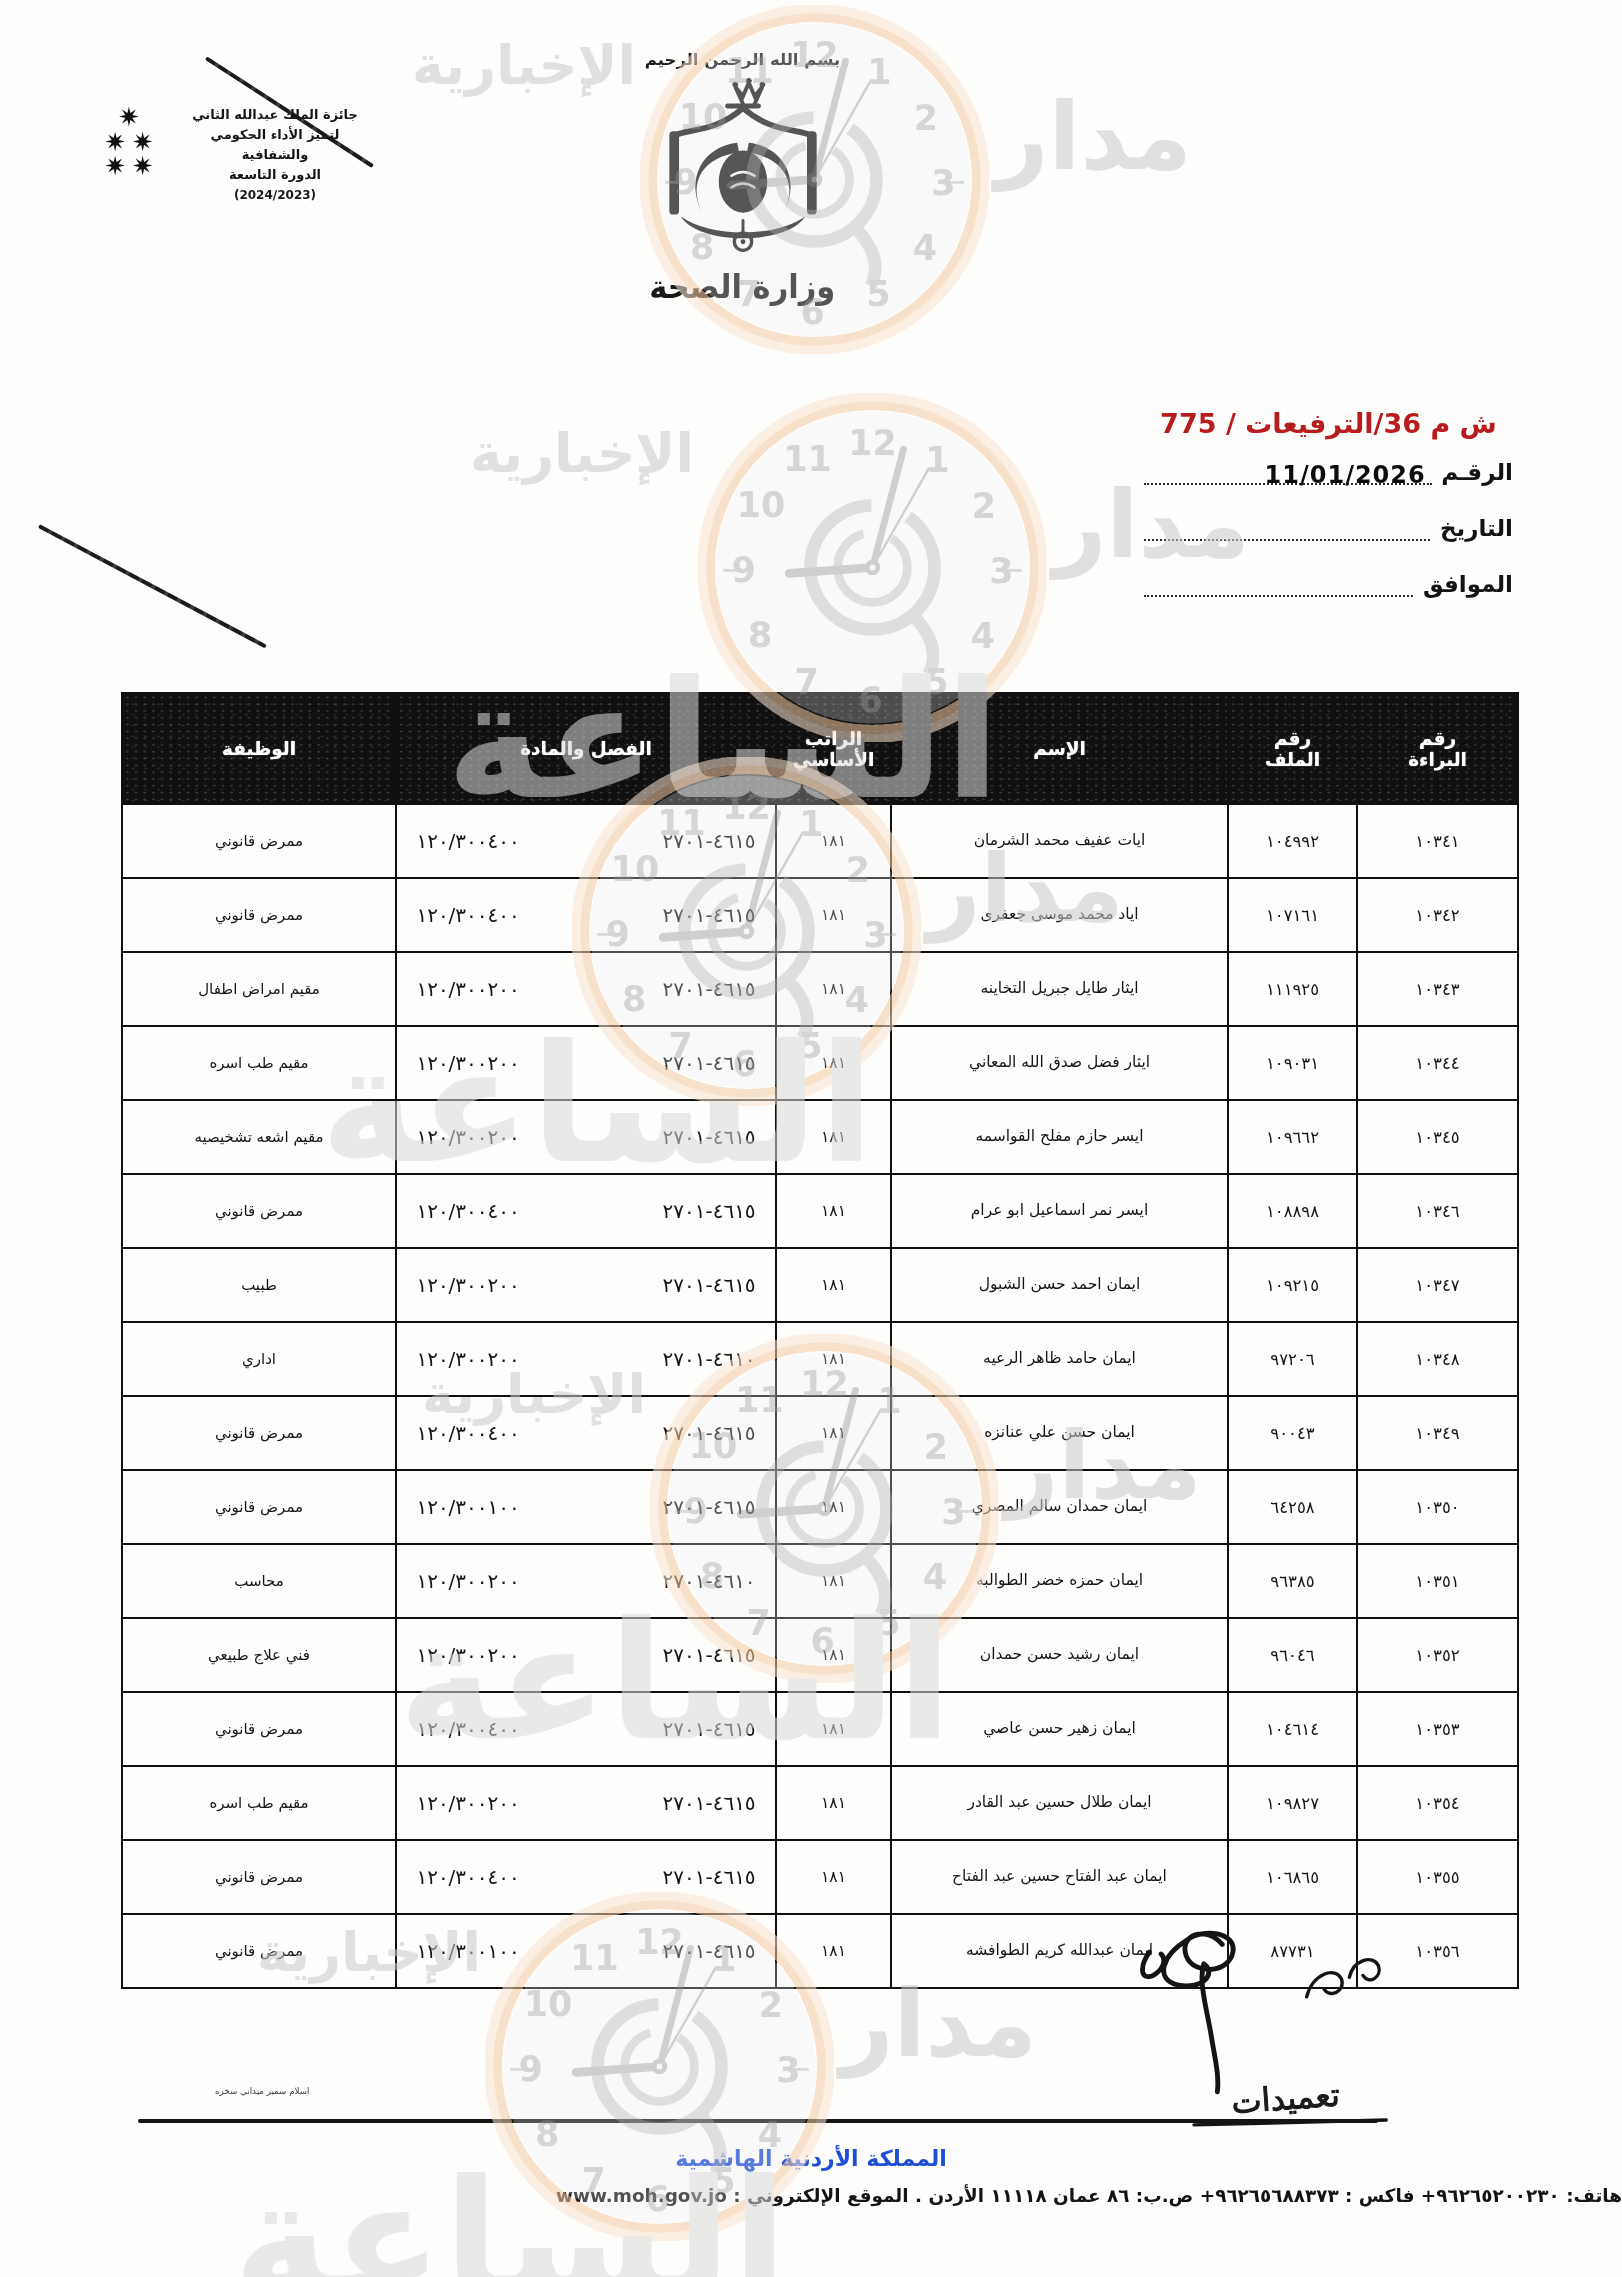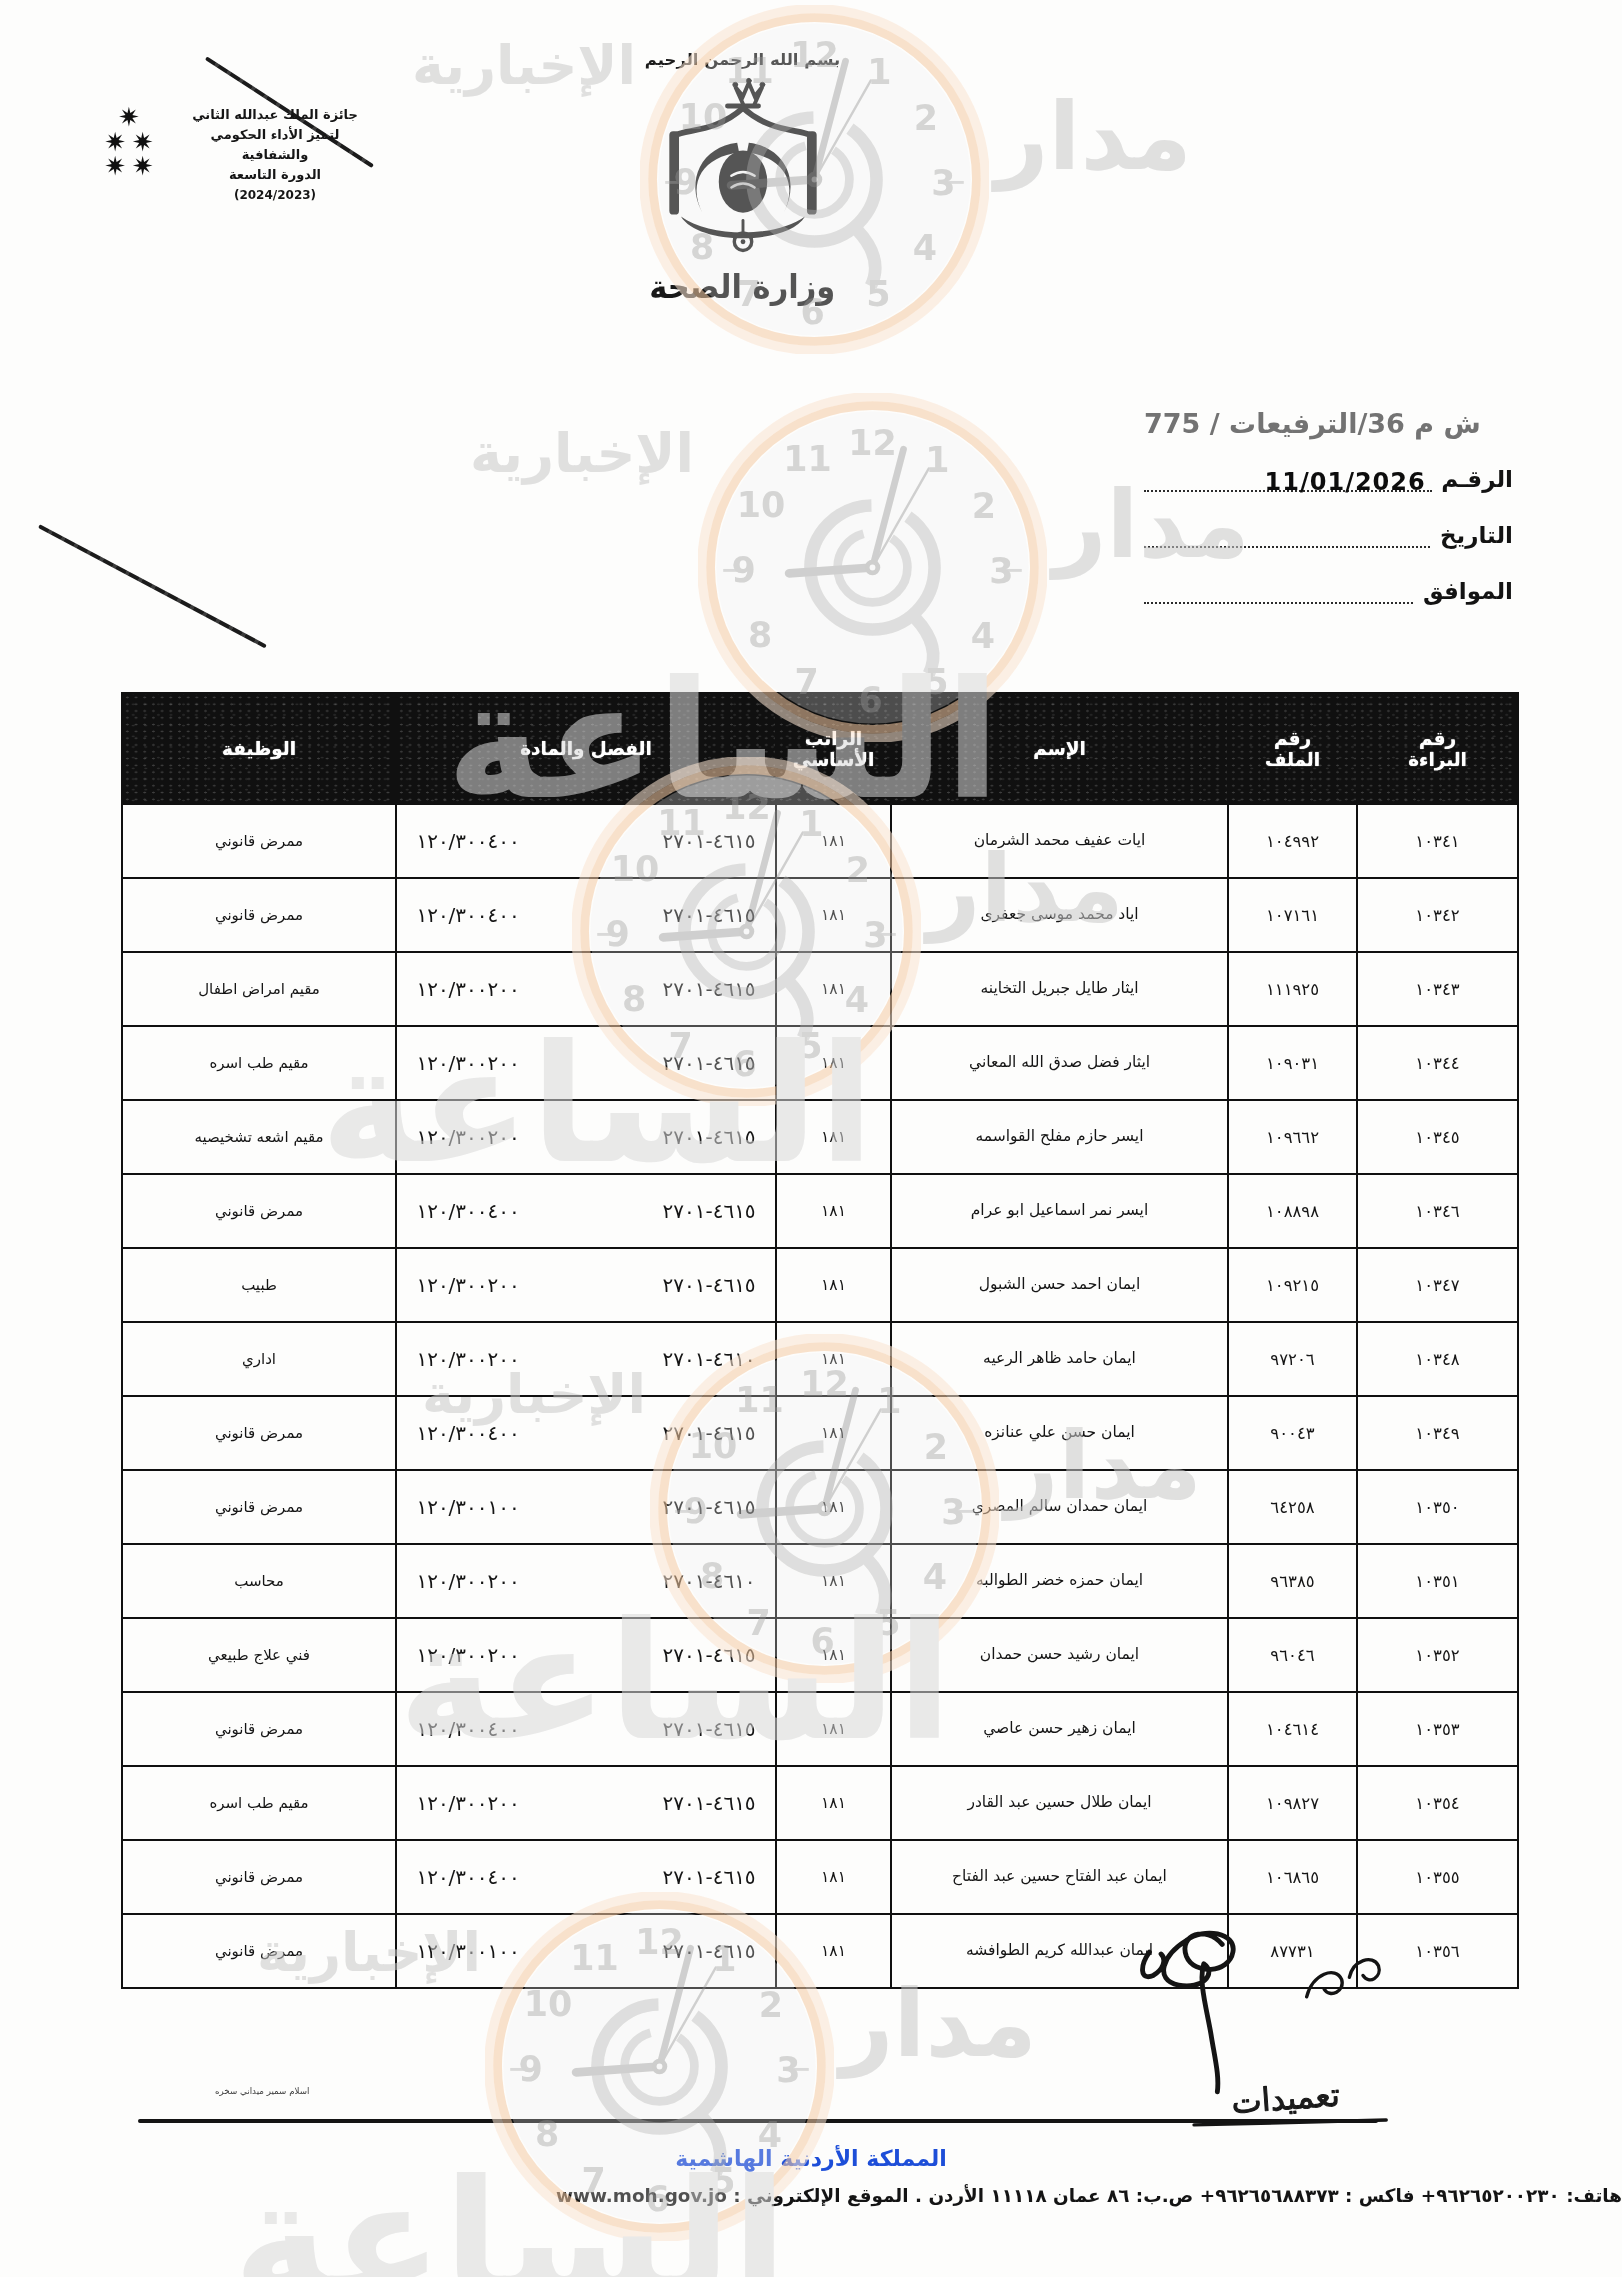--- a/index.html
+++ b/index.html
@@ -32,21 +32,21 @@
   .scratch2{left:39px;top:524px;width:257px;transform:rotate(28deg);}
 
   
   .emblem-block{position:absolute;left:592px;top:50px;width:301px;display:flex;flex-direction:column;align-items:center;z-index:2;}
   .basmala{font-size:16.5px;font-weight:bold;transform:scaleY(.92);color:#1c1c1c;}
   .ministry{font-size:30px;font-weight:bold;margin-top:3.9px;transform:scale(1.02,1.08);color:#191919;}
   .coat{margin-top:5.8px;}
 
   
   .refblock{position:absolute;right:109px;top:408px;width:369px;z-index:2;}
-  .ref-line{font-size:27px;font-weight:bold;color:#737373;margin-bottom:22px;text-align:left;}
+  .ref-line{font-size:27px;font-weight:bold;color:#b91c1c;margin-bottom:15px;text-align:center;}
   .ref-row{display:flex;align-items:flex-end;gap:9.7px;margin-bottom:25px;font-size:23px;font-weight:bold;color:#131313;}
   .ref-dots{flex:1;border-bottom:2.9px dotted #2b2b2b;height:29px;position:relative;}
   .ref-value{position:absolute;right:5.8px;bottom:-5.8px;font-size:24px;font-weight:bold;letter-spacing:1px;color:#0d0d0d;}
 
   
   .tbl-wrap{position:absolute;left:124px;top:692px;width:1395px;z-index:2;}
   table{border-collapse:collapse;width:1395px;table-layout:fixed;}
   th,td{border:2.4px solid #101010;padding:0 3.9px;}
   table{border:2.9px solid #000;}
   th{height:109px;background-color:var(--header_bg,#101010);

